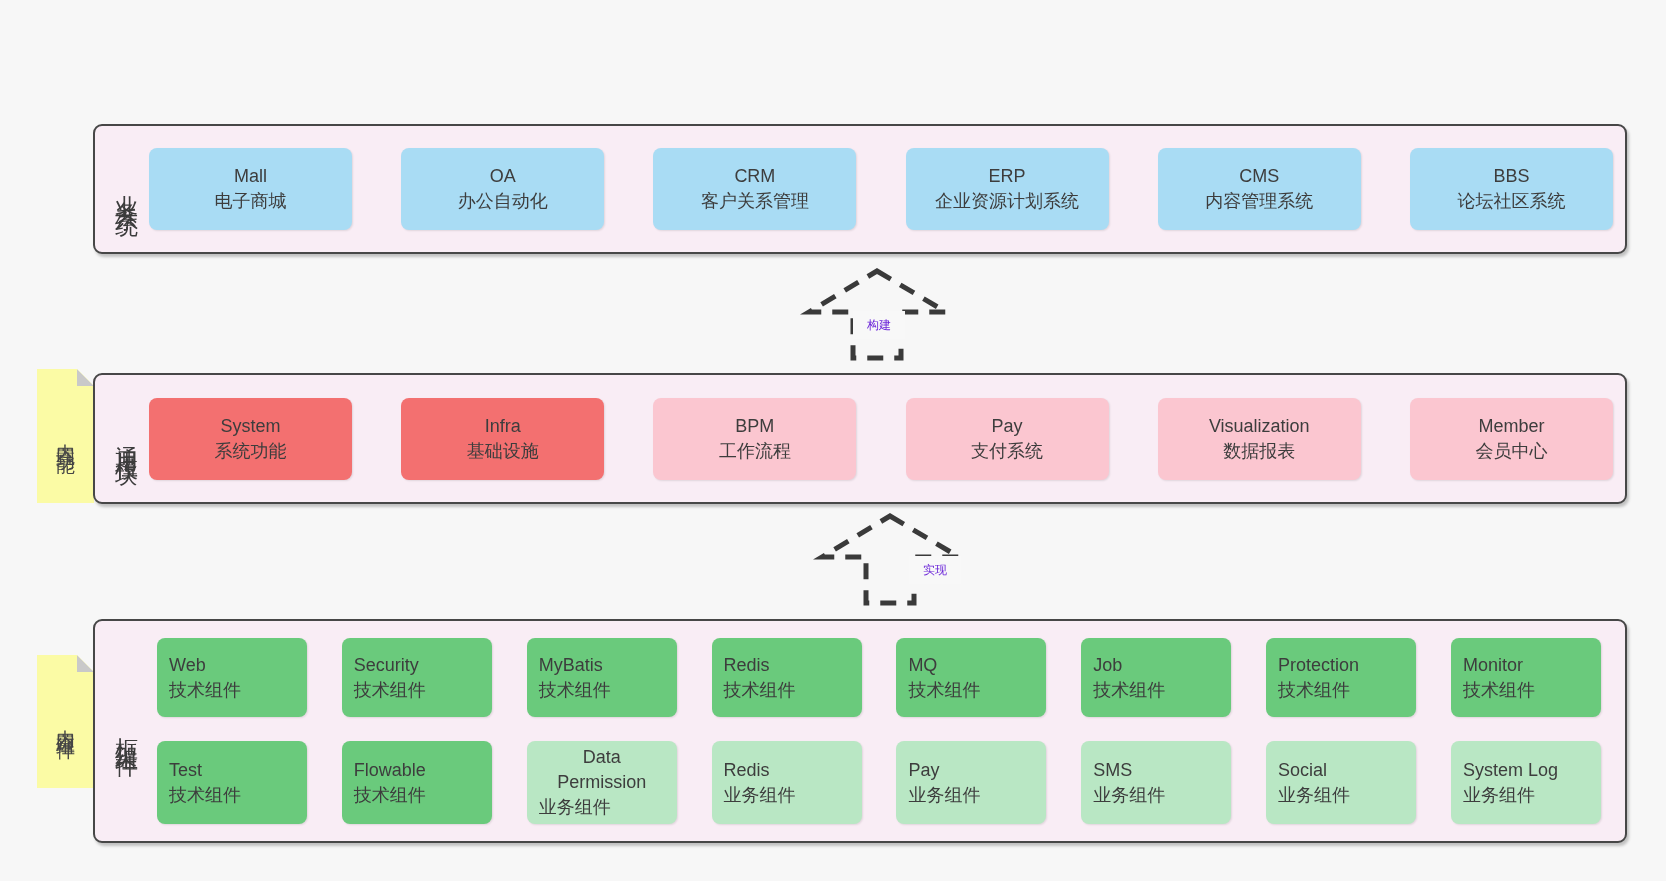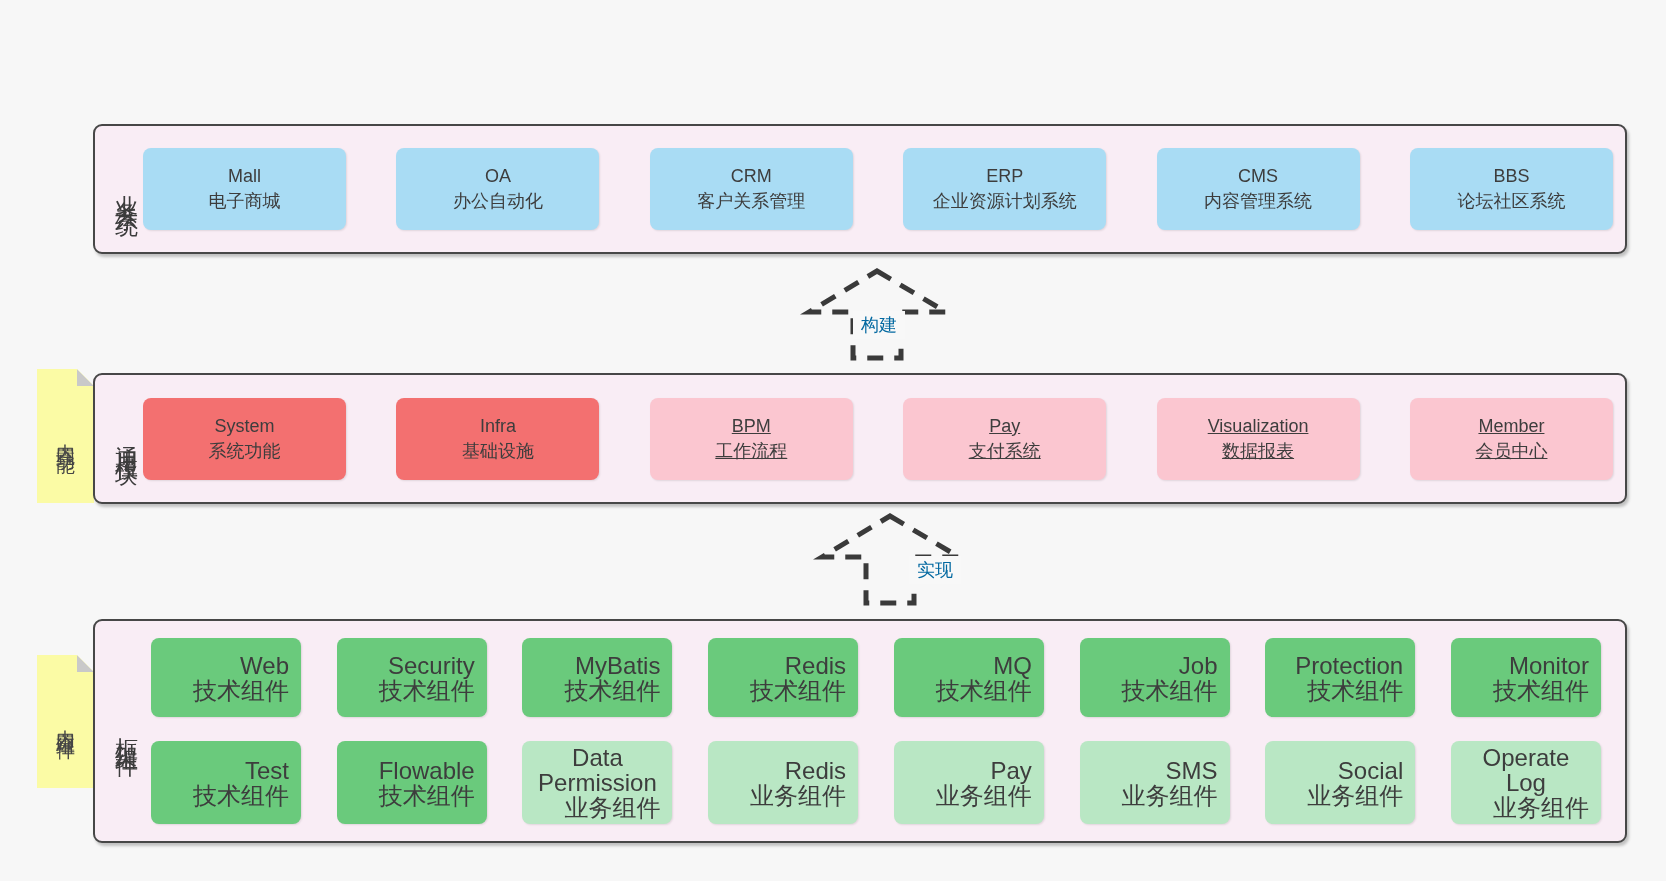--- a/index.html
+++ b/index.html
@@ -19,43 +19,43 @@
   #band1{top:124px;height:130px;}
   #band2{top:373px;height:131px;}
   #band3{top:619px;height:224px;}
   .band-label{
     flex:none;width:38px;margin-left:10px;text-align:center;
     writing-mode:vertical-rl;text-orientation:upright;
     font-size:23px;letter-spacing:6px;color:#3c3c3c;
   }
   .band-row{
     flex:1;display:flex;justify-content:space-between;
-    margin-left:0;margin-right:12px;
+    margin-left:6px;margin-right:12px;
   }
   .band-rows{
     flex:1;display:flex;flex-direction:column;justify-content:center;gap:24px;
     margin-left:8px;margin-right:12px;
   }
   
   .box{
     width:203px;height:82px;border-radius:8px;box-sizing:border-box;
     display:flex;flex-direction:column;justify-content:center;align-items:center;
     text-align:center;font-size:18px;line-height:25px;
     box-shadow:1px 1px 2px rgba(0,0,0,.10);
   }
   .box3{
     width:150px;min-height:79px;border-radius:8px;box-sizing:border-box;
     padding:4px 12px;
-    display:flex;flex-direction:column;justify-content:center;align-items:flex-end;
-    text-align:center;font-size:24px;line-height:25px;
+    display:flex;flex-direction:column;justify-content:center;align-items:flex-start;
+    text-align:center;font-size:18px;line-height:25px;
     box-shadow:1px 1px 2px rgba(0,0,0,.10);
   }
   .blue{background:#a9dcf4;}
   .red{background:#f37070;align-items:center;}
-  .pink{background:#fbc6d0;text-decoration:underline;}
+  .pink{background:#fbc6d0;}
   .green{background:#6aca7c;}
   .green-light{background:#b9e7c4;}
   
   .sticky{
     position:absolute;left:37px;width:57px;z-index:1;
     background:#fbfba5;box-shadow:1px 2px 3px rgba(0,0,0,.20);
     clip-path:polygon(0 0,calc(100% - 17px) 0,100% 17px,100% 100%,0 100%);
     display:flex;align-items:center;justify-content:center;
   }
   #sticky2{top:369px;height:134px;}
@@ -71,21 +71,21 @@
   
   .arrow-svg{position:absolute;z-index:0;}
   #arrow1{left:800px;top:266px;}
   #arrow2{left:813px;top:511px;}
   .arrow-poly{
     fill:none;stroke:#3a3a3a;stroke-width:5;stroke-dasharray:16 11;
   }
   .arrow-label{
     position:absolute;z-index:1;width:52px;height:28px;
     background:#f8f8f8;display:flex;align-items:center;justify-content:center;
-    font-size:18px;color:#0369a1;
+    font-size:12px;color:#6d28d9;
   }
   #arrow1-label{left:853px;top:311px;}
   #arrow2-label{left:909px;top:556px;}
 </style>
 </head>
 <body>
 
 <div class="band" id="band1">
   <div class="band-label">业务系统</div>
   <div class="band-row">
@@ -226,18 +226,18 @@
       </div>
       <div class="box3 green-light">
         <div>SMS</div>
         <div>业务组件</div>
       </div>
       <div class="box3 green-light">
         <div>Social</div>
         <div>业务组件</div>
       </div>
       <div class="box3 green-light">
-        <div>Operate Log</div>
+        <div>System Log</div>
         <div>业务组件</div>
       </div>
     </div>
   </div>
 </div>
 
 </body></html>

